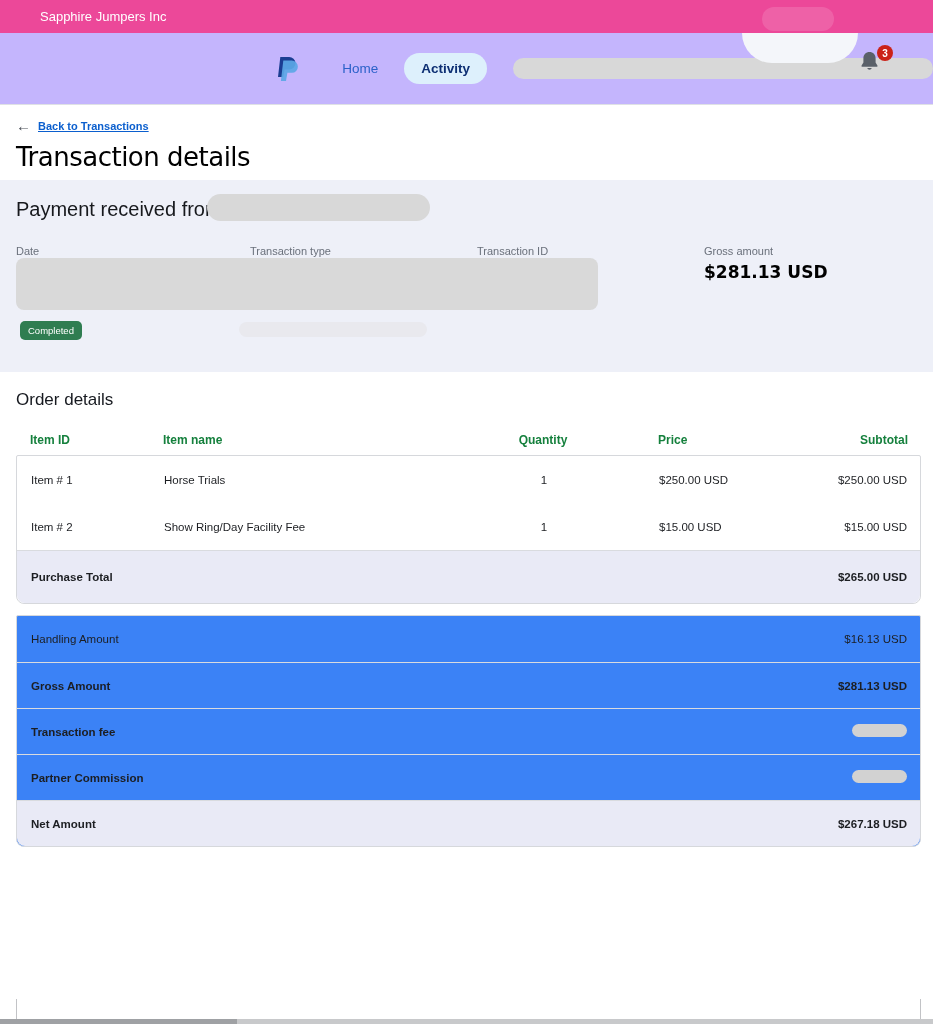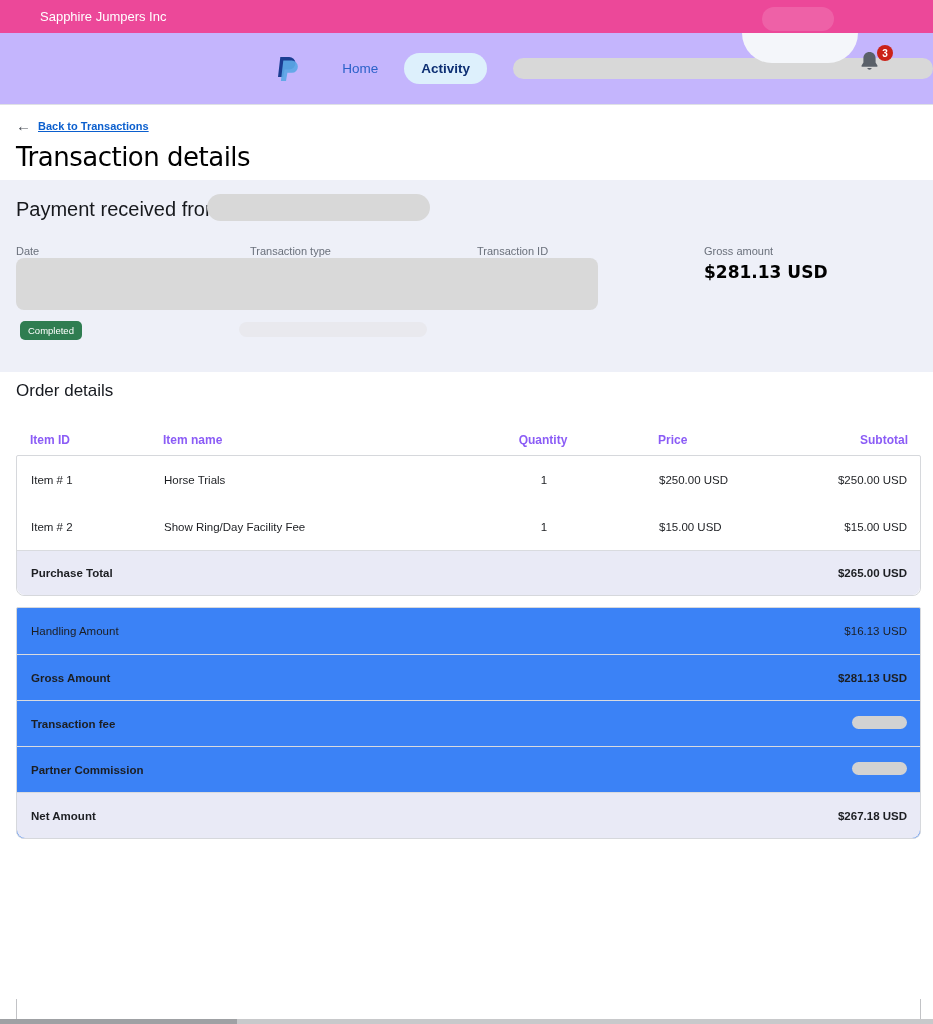--- a/index.html
+++ b/index.html
@@ -78,40 +78,40 @@
   }
   .status-badge {
     position:absolute; left:20px; top:141px; background:#2f7d51; color:#fff;
     font-size:9.5px; padding:4px 8px; border-radius:5px;
   }
   .mini-redaction {
     position:absolute; left:239px; top:142px; width:188px; height:15px;
     border-radius:8px; background:#e9e9ee;
   }
   
-  .order-title { position:absolute; left:16px; top:381px; font-size:17px; color:#16191f; font-weight:400; }
+  .order-title { position:absolute; left:16px; top:390px; font-size:17px; color:#16191f; font-weight:400; }
   .order-table { position:absolute; left:16px; top:424px; width:905px; }
   .trow {
     display:grid; grid-template-columns:147px 330px 100px 220px 1fr;
     align-items:center;
   }
   .trow > .c-id   { padding-left:14px; }
   .trow > .c-qty  { text-align:center; }
   .trow > .c-price{ padding-left:65px; }
   .trow > .c-sub  { text-align:right; padding-right:13px; }
-  .thead { height:31px; font-size:12px; font-weight:bold; color:#8b5cf6; }
+  .thead { height:31px; font-size:12px; font-weight:bold; color:#15803d; }
   .items-box {
     border:1px solid #d6d8dc; border-radius:2px 2px 8px 8px; background:#fff;
   }
   .item-row { height:47px; font-size:11.5px; color:#1c1e22; }
   .srow { height:46px; font-size:11.5px; color:#1c1e22; }
   .srow.bold { font-weight:bold; }
   .srow.hl { background:#e9eaf6; }
   .srow + .srow { border-top:1px solid #d9dbdf; }
-  .purchase-row { height:45px; border-top:1px solid #d9dbdf; border-radius:0 0 8px 8px; }
+  .purchase-row { height:53px; border-top:1px solid #d9dbdf; border-radius:0 0 8px 8px; }
   .box2 {
     margin-top:11px; border:1px solid #d6d8dc; border-radius:2px 2px 8px 8px; background:#3b82f6;
   }
   .box2 .srow.hl:last-child { border-radius:0 0 8px 8px; }
   .redact-pill {
     display:inline-block; width:55px; height:13px; border-radius:7px; background:#d2d2d2;
   }
   
   .bottom-strip-left  { position:absolute; left:0; bottom:0; width:237px; height:5px; background:#9fa1a4; }
   .bottom-strip-right { position:absolute; left:237px; bottom:0; width:696px; height:5px; background:#c8c9cb; }

